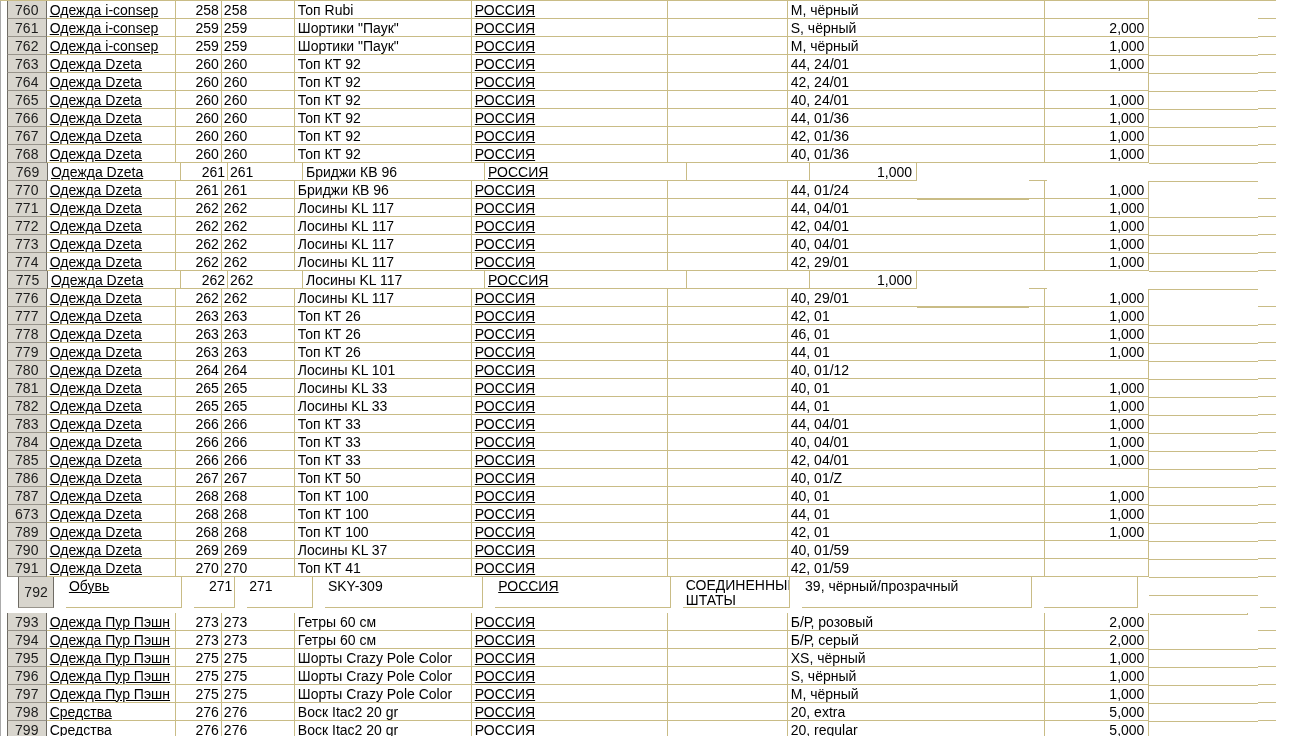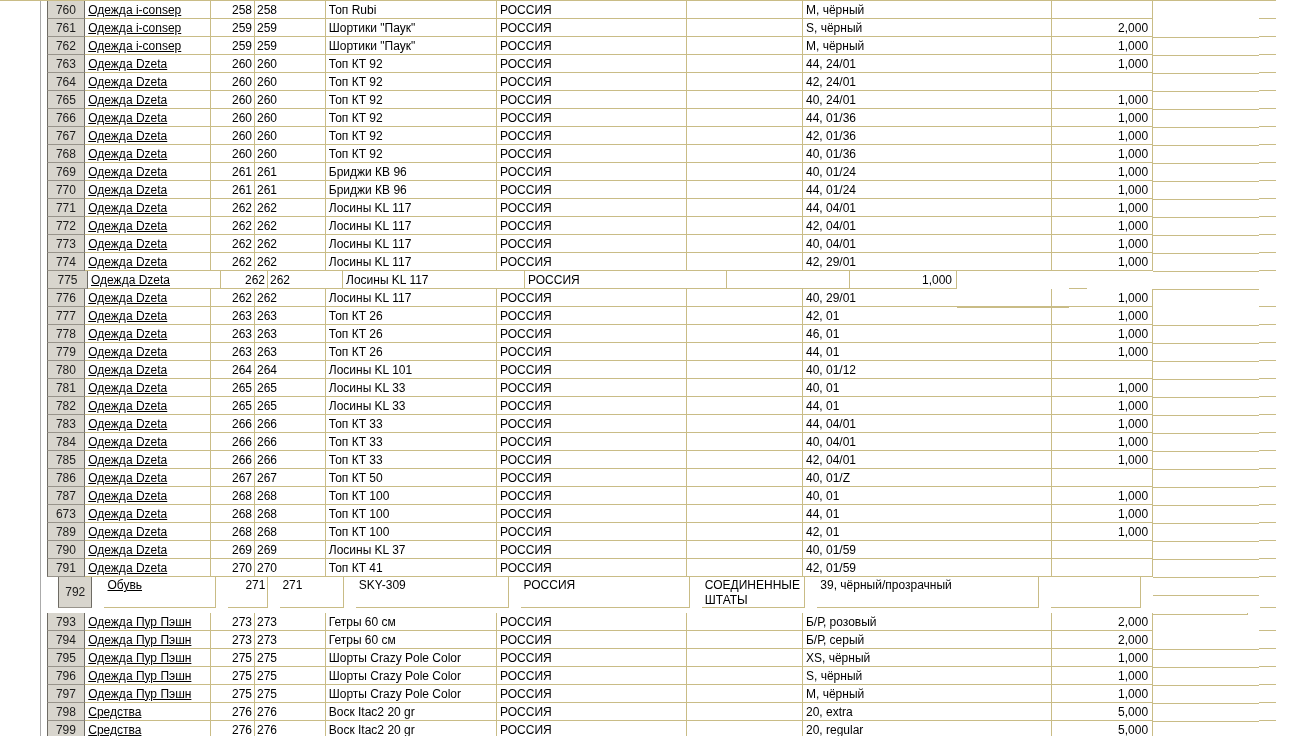--- a/index.html
+++ b/index.html
@@ -1,25 +1,24 @@
 <!DOCTYPE html>
 <html><head>
 <meta charset="utf-8">
 <style>
   html,body{margin:0;padding:0;background:#ffffff;}
   .sheet{
     position:relative;
     width:1276px;height:736px;
     overflow:hidden;
     font-family:"Liberation Sans",sans-serif;
-    font-size:12px;color:#000;
+    font-size:14px;color:#000;
     border-top:1px solid #c9bc86;
     box-sizing:border-box;
     background:#fff;
-    padding-left:40px;
   }
   .sheet-inner{border-left:1px solid #ababab;}
   .row{display:flex;height:18px;box-sizing:border-box;}
   .row.tall{height:31px;gap:12px;}
   .gap{height:5px;background:#fff;}
   .gutter{width:6px;box-sizing:border-box;background:#fff;}
   .rowhdr{
     width:41px;box-sizing:border-box;
     background:#d8d5cd;
     border-left:1px solid #6e6b64;
@@ -34,21 +33,21 @@
     border-bottom:1px solid #c9bc86;
     display:flex;align-items:center;
     padding:0 3px;
     overflow:hidden;white-space:nowrap;
   }
   .tall .cell{align-items:flex-start;padding-top:1px;}
   .c-cat{width:133px;text-decoration:underline;}
   .c-n1{width:47px;justify-content:flex-end;padding-right:2px;}
   .c-n2{width:75px;padding-left:2px;}
   .c-prod{width:182px;}
-  .c-c1{width:202px;}
+  .c-c1{width:202px;text-decoration:underline;}
   .c-c2{width:123px;}
   .tall .c-c2{white-space:normal;line-height:15px;}
   .c-size{width:265px;}
   .c-qty{width:107px;justify-content:flex-end;padding-right:4px;}
   .c-price{width:112px;justify-content:flex-end;padding-right:4px;margin-top:36px;}
   .c-edge{width:18px;border-right:none;}
 </style>
 </head>
 <body>
 
@@ -182,21 +181,20 @@
       </div>
       <div class="row">
         <div class="gutter"></div>
         <div class="rowhdr">769</div>
         <div class="cell c-cat">Одежда Dzeta</div>
         <div class="cell c-n1">261</div>
         <div class="cell c-n2">261</div>
         <div class="cell c-prod">Бриджи КВ 96</div>
         <div class="cell c-c1">РОССИЯ</div>
         <div class="cell c-c2"></div>
-        <div class="cell c-size">40, 01/24</div>
         <div class="cell c-qty">1,000</div>
         <div class="cell c-price">2 990,00</div>
         <div class="cell c-edge"></div>
       </div>
       <div class="row">
         <div class="gutter"></div>
         <div class="rowhdr">770</div>
         <div class="cell c-cat">Одежда Dzeta</div>
         <div class="cell c-n1">261</div>
         <div class="cell c-n2">261</div>

